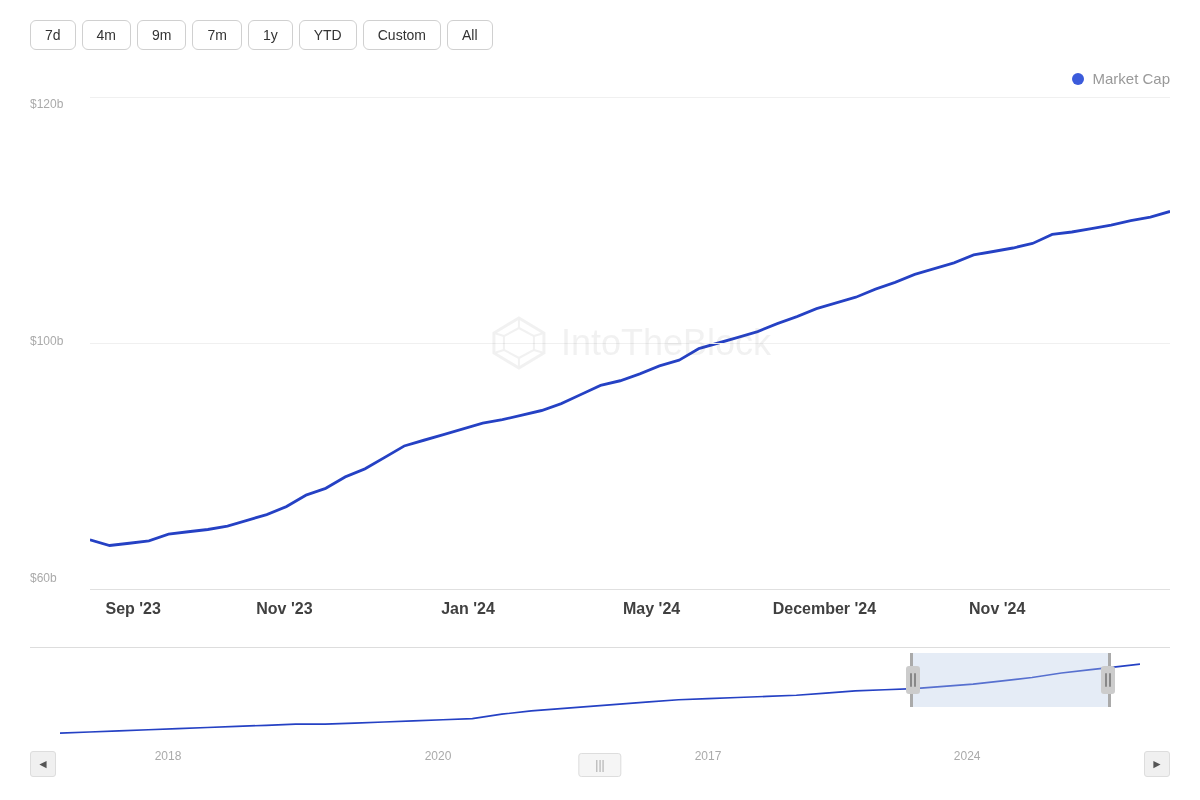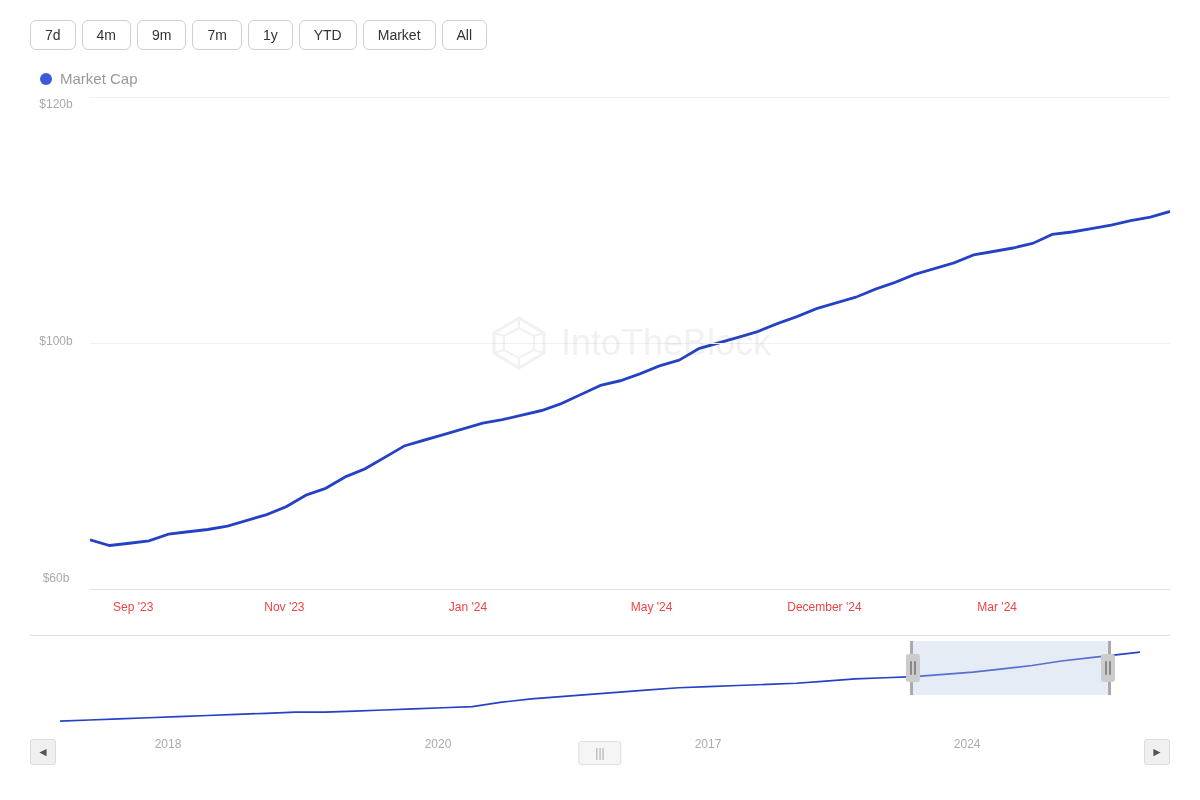--- a/index.html
+++ b/index.html
@@ -32,20 +32,21 @@
       font-size: 14px;
       color: #333;
       cursor: pointer;
     }
     .legend {
       display: flex;
       align-items: center;
       gap: 8px;
       margin-bottom: 10px;
       margin-left: 10px;
+      justify-content: flex-end;
     }
     .legend-dot {
       width: 12px;
       height: 12px;
       border-radius: 50%;
       background: #3b5bdb;
     }
     .legend-label {
       font-size: 15px;
       color: #999;
@@ -67,21 +68,21 @@
       bottom: 40px;
       width: 60px;
       display: flex;
       flex-direction: column;
       justify-content: space-between;
       padding-bottom: 5px;
     }
     .y-label {
       font-size: 12px;
       color: #aaa;
-      text-align: center;
+      text-align: left;
       padding-right: 8px;
     }
     .chart-plot {
       position: absolute;
       left: 60px;
       right: 0;
       top: 0;
       bottom: 40px;
       border-bottom: 1px solid #e0e0e0;
       overflow: hidden;
@@ -112,32 +113,33 @@
       position: absolute;
       left: 60px;
       right: 0;
       bottom: 0;
       height: 35px;
       display: flex;
       align-items: flex-start;
       padding-top: 5px;
     }
     .x-label {
-      font-size: 12px;
-      color: #ef4444;
+      font-size: 16px;
+      color: #404040;
       position: absolute;
       transform: translateX(-50%);
+      font-weight: bold;
     }
     
     .navigator {
       width: 100%;
       height: 130px;
       position: relative;
       border-top: 1px solid #ddd;
-      margin-top: 5px;
+      margin-top: 17px;
     }
     .nav-plot {
       position: absolute;
       left: 30px;
       right: 30px;
       top: 5px;
       bottom: 35px;
       overflow: hidden;
     }
     .nav-x-labels {
@@ -225,21 +227,21 @@
 
 <div class="container">
 
   <div class="time-filters">
   <button class="filter-btn">7d</button>
       <button class="filter-btn">4m</button>
       <button class="filter-btn">9m</button>
       <button class="filter-btn">7m</button>
       <button class="filter-btn">1y</button>
       <button class="filter-btn">YTD</button>
-      <button class="filter-btn">Market</button>
+      <button class="filter-btn">Custom</button>
       <button class="filter-btn">All</button>
     </div>
 
   <div class="legend">
     <div class="legend-dot"></div>
     <span class="legend-label">Market Cap</span>
   </div>
 
   <div class="chart-area">
     <div class="main-chart">
@@ -334,21 +336,21 @@
             "></polyline>
         </svg>
       </div>
 
       <div class="x-axis-labels">
         <span class="x-label" style="left: 4%">Sep '23</span>
         <span class="x-label" style="left: 18%">Nov '23</span>
         <span class="x-label" style="left: 35%">Jan '24</span>
         <span class="x-label" style="left: 52%">May '24</span>
         <span class="x-label" style="left: 68%">December '24</span>
-        <span class="x-label" style="left: 84%">Mar '24</span>
+        <span class="x-label" style="left: 84%">Nov '24</span>
       </div>
     </div>
 
     <div class="navigator">
 
       <div class="nav-plot">
         <svg width="100%" height="100%" viewBox="0 0 1100 80" preserveAspectRatio="none">
           <polyline fill="none" stroke="#2541c4" stroke-width="1.5" points="
               0,72
               30,71

